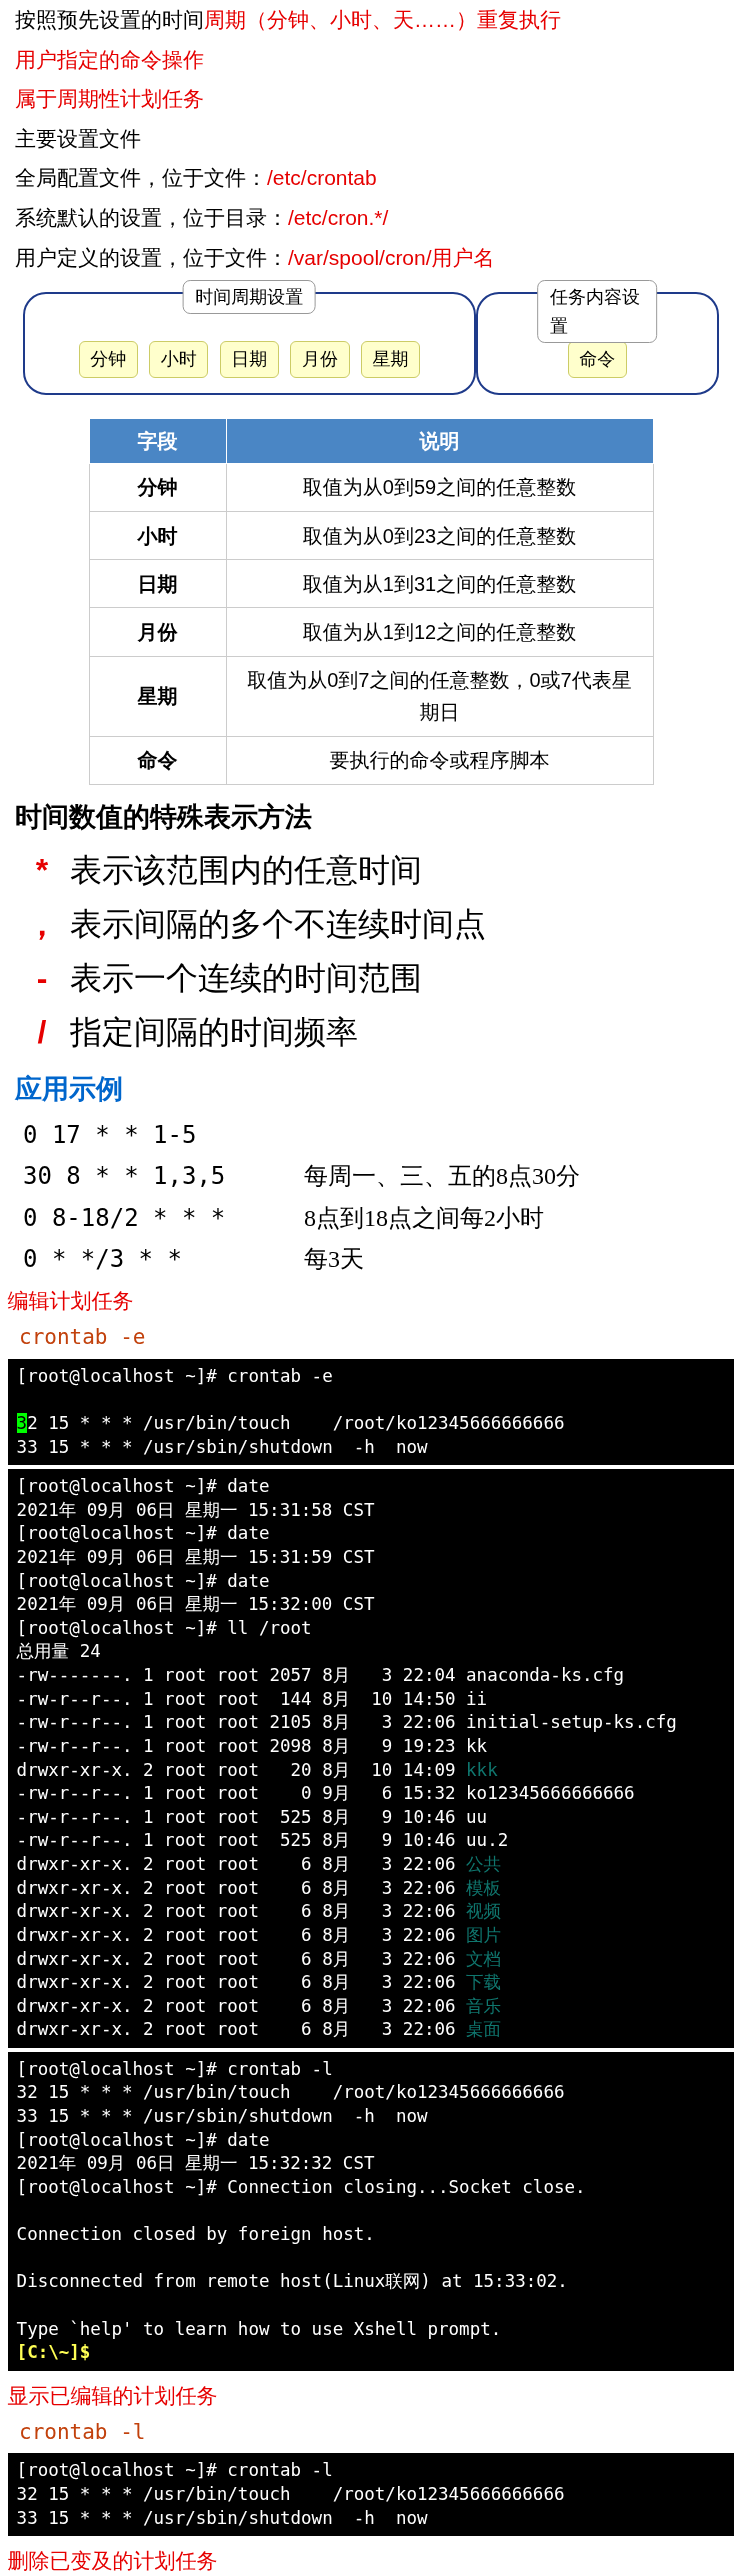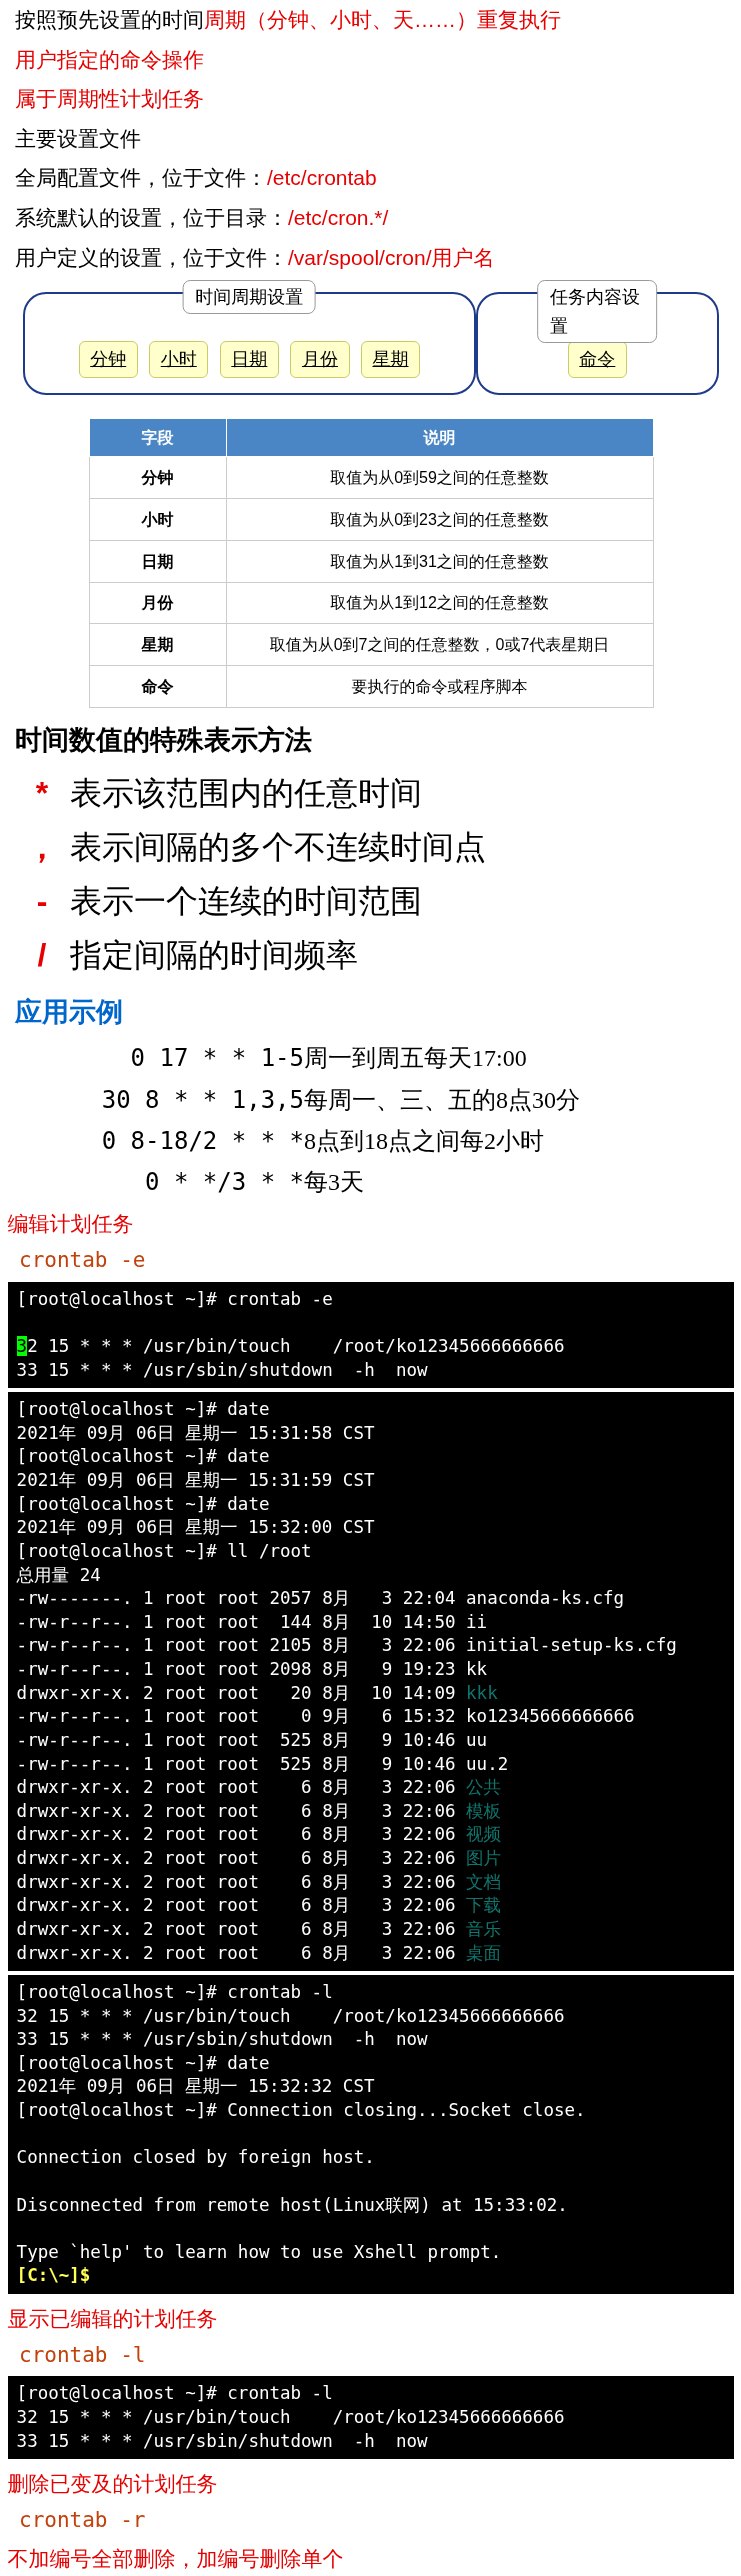--- a/index.html
+++ b/index.html
@@ -13,21 +13,20 @@
   }
   .red { color: #e60000; }
   .indent { padding-left: 30px; }
   .indent2 { padding-left: 61px; }
   .section { padding: 3px 15px; }
   
   .diagram-container {
     display: flex;
     padding: 15px 23px;
     align-items: stretch;
-    text-decoration: underline;
   }
   .bubble {
     border: 2.3px solid #1e3a8a;
     border-radius: 23px;
     padding: 23px 15px 15px 15px;
     position: relative;
     display: flex;
     gap: 11.4px;
     align-items: flex-end;
     justify-content: center;
@@ -51,21 +50,21 @@
     border: 1.5px solid #cccc66;
     border-radius: 6px;
     padding: 3px 10.6px;
     font-size: 18px;
   }
   
   .field-table {
     border-collapse: collapse;
     margin: 7.6px auto;
     width: 565px;
-    font-size: 16px;
+    font-size: 20px;
   }
   .field-table th {
     background: #4a86c5;
     color: #fff;
     border: 1.5px solid #fff;
     padding: 6px;
     text-align: center;
     font-weight: bold;
   }
   .field-table td {
@@ -95,21 +94,21 @@
     font-weight: bold;
     color: #0066cc;
     padding: 7.6px 15px 3.8px 15px;
   }
   .example-row {
     display: flex;
     padding: 1.5px 23px;
     font-size: 24px;
     font-family: monospace;
   }
-  .example-row .expr { width: 281px; text-align: right; }
+  .example-row .expr { width: 281px; }
   .example-row .desc { font-family: "Microsoft YaHei"; }
   
   .subhead { color: #e60000; padding: 3.8px 7.6px; font-size: 21px; }
   .cmd { color: #c2410c; padding: 0 19px; font-family: monospace; font-size: 21px; }
   
   .terminal {
     background: #000;
     color: #fff;
     font-family: monospace, "Courier New";
     font-size: 17.5px;
@@ -191,21 +190,20 @@
 
 <div class="special-title">时间数值的特殊表示方法</div>
 <div class="special-row"><span class="sym">*</span> <span>表示该范围内的任意时间</span></div>
 <div class="special-row"><span class="sym">，</span> <span>表示间隔的多个不连续时间点</span></div>
 <div class="special-row"><span class="sym">-</span> <span>表示一个连续的时间范围</span></div>
 <div class="special-row"><span class="sym">/</span> <span>指定间隔的时间频率</span></div>
 
 <div class="example-title">应用示例</div>
 <div class="example-row">
     <span class="expr">0 17 * * 1-5</span>
-    <span class="desc">周一到周五每天17:00</span>
   </div>
 <div class="example-row">
     <span class="expr">30 8 * * 1,3,5</span>
     <span class="desc">每周一、三、五的8点30分</span>
   </div>
 <div class="example-row">
     <span class="expr">0 8-18/2 * * *</span>
     <span class="desc">8点到18点之间每2小时</span>
   </div>
 <div class="example-row">

